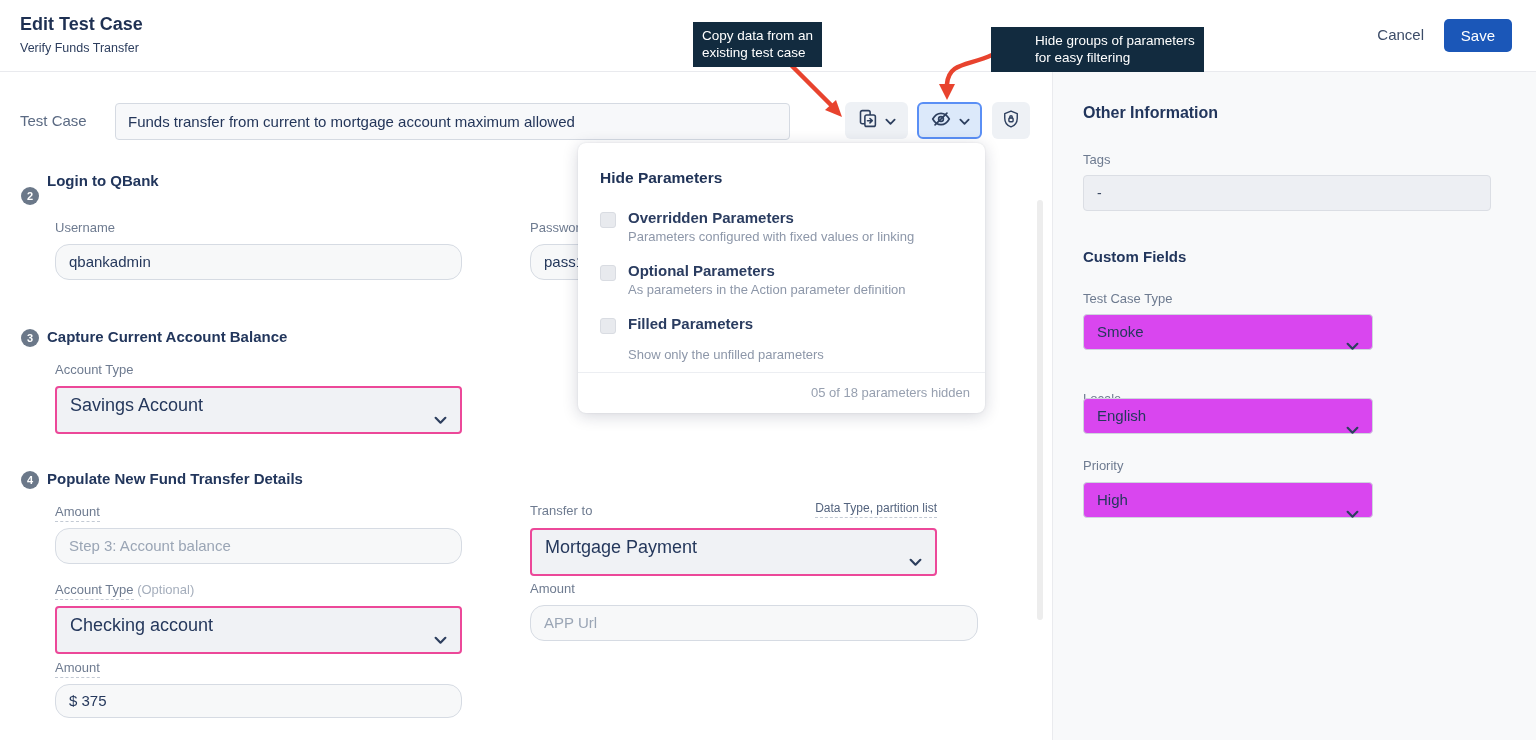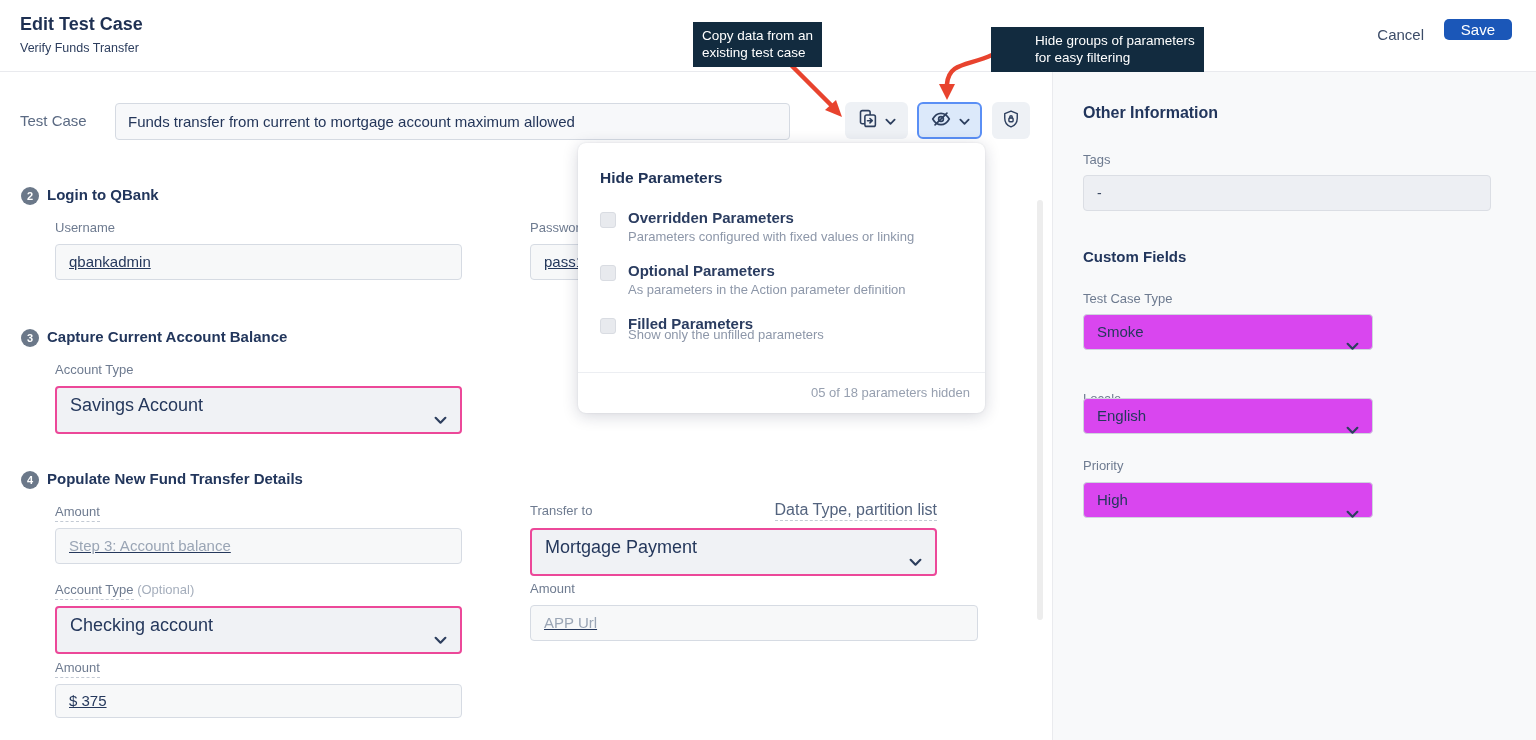--- a/index.html
+++ b/index.html
@@ -4,21 +4,21 @@
 <style>
   * { margin:0; padding:0; box-sizing:border-box; }
   body { background:#ffffff; font-family:"Liberation Sans", sans-serif; }
   .page { position:relative; width:1536px; height:740px; background:#ffffff; overflow:hidden; }
 
   
   .header { position:absolute; left:0; top:0; width:1536px; height:72px; background:#fff; border-bottom:1px solid #e9eaee; z-index:10; }
   .page-title { position:absolute; left:20px; top:14px; font-size:18px; font-weight:bold; color:#1e3052; }
   .page-subtitle { position:absolute; left:20px; top:41px; font-size:12.5px; color:#2d3e5e; }
   .cancel-btn { position:absolute; right:112px; top:26px; font-size:15px; color:#3c4c68; cursor:pointer; }
-  .save-btn { position:absolute; right:24px; top:19px; background:#1b57b8; color:#fff; font-size:15px; padding:2px 17px; border-radius:5px; border:none; cursor:pointer; }
+  .save-btn { position:absolute; right:24px; top:19px; background:#1b57b8; color:#fff; font-size:15px; padding:8px 17px; border-radius:5px; border:none; cursor:pointer; }
 
   
   .tc-label { position:absolute; left:20px; top:112px; font-size:15px; color:#5b6a83; }
   .tc-input { position:absolute; left:115px; top:103px; width:675px; height:37px; background:#f7f8fa; border:1px solid #d5dae2; border-radius:4px; font-size:15px; color:#24365a; line-height:35px; padding-left:12px; overflow:hidden; white-space:nowrap; }
 
   
   .tool-btn { position:absolute; top:102px; height:37px; display:flex; align-items:center; justify-content:center; gap:7px; background:#eef1f5; border-radius:6px; cursor:pointer; }
   .copy-btn { left:845px; width:63px; }
   .eye-btn  { left:917px; width:65px; background:#dce9fa; border:2px solid #5a8ff5; }
   .shield-btn { left:992px; width:38px; }
@@ -37,25 +37,25 @@
   .popup-opt-desc { position:absolute; left:50px; font-size:13px; color:#8d97a9; }
   .popup-divider { position:absolute; left:0; top:229px; width:100%; height:1px; background:#eceef2; }
   .popup-footer { position:absolute; right:15px; top:242px; font-size:13px; color:#97a0b0; }
 
   
   .step-badge { position:absolute; width:18px; height:18px; border-radius:50%; background:#6b7889; color:#fff; font-size:11px; font-weight:bold; text-align:center; line-height:18px; }
   .step-title { position:absolute; left:47px; font-size:15px; font-weight:bold; color:#22365c; }
   .f-label { position:absolute; font-size:13px; color:#6e7b90; }
   .dashed { border-bottom:1px dashed #c3cad4; padding-bottom:2px; }
   .optional { color:#a5aebc; }
-  .f-input { position:absolute; background:#f7f8f9; border:1px solid #d6dbe3; border-radius:4px; font-size:15px; color:#25385c; line-height:34px; height:36px; padding-left:13px; overflow:hidden; white-space:nowrap;text-decoration:underline; }
+  .f-input { position:absolute; background:#f7f8f9; border:1px solid #d6dbe3; border-radius:14px; font-size:15px; color:#25385c; line-height:34px; height:36px; padding-left:13px; overflow:hidden; white-space:nowrap; }
   .placeholder { color:#9aa5b5; }
   .f-select { position:absolute; background:#f0f2f5; border:2px solid #ec4899; border-radius:4px; font-size:18px; color:#25385c; line-height:34px; height:48px; padding-left:13px; cursor:pointer; overflow:hidden; white-space:nowrap; }
   .sel-chev { position:absolute; right:13px; top:14px; }
-  .hint-label { position:absolute; font-size:16px; color:#53637e; }
+  .hint-label { position:absolute; font-size:12px; color:#53637e; }
 
   
   .sidebar { position:absolute; left:1052px; top:72px; width:484px; height:668px; background:#f8f9fa; border-left:1px solid #eaebee; }
   .sb-heading { position:absolute; left:30px; font-size:16px; font-weight:bold; color:#22365c; }
   .sb-label { position:absolute; left:30px; font-size:13px; color:#6e7b90; }
   .sb-input { position:absolute; left:30px; width:408px; height:36px; background:#edeff3; border:1px solid #dbdee4; border-radius:4px; font-size:14px; color:#3c4a63; line-height:34px; padding-left:13px; }
   .sb-select { position:absolute; left:30px; width:290px; height:36px; background:#d946ef; border:1px solid #cfd5dd; border-radius:4px; font-size:15px; color:#25385c; line-height:34px; padding-left:13px; cursor:pointer; }
 
   .scroll-thumb { position:absolute; left:1037px; top:200px; width:6px; height:420px; background:#ededed; border-radius:3px; }
 </style>
@@ -112,21 +112,21 @@
   </div>
 
   <svg class="arrows" width="1536" height="740" viewBox="0 0 1536 740">
     <path d="M789 63 L831 105" stroke="#e8432e" stroke-width="4.5" fill="none" stroke-linecap="round"></path>
     <polygon points="842,117 825,110 836,100" fill="#e8432e"></polygon>
     <path d="M992 55 C968 66 949 62 947 84" stroke="#e8432e" stroke-width="4.5" fill="none" stroke-linecap="round"></path>
     <polygon points="947,100 939,84 955,84" fill="#e8432e"></polygon>
   </svg>
 
   <div class="step-badge" style="left:21px; top:187px;">2</div>
-  <div class="step-title" style="top:186px;text-align:right;">Login to QBank</div>
+  <div class="step-title" style="top:172px;text-align:right;">Login to QBank</div>
   <div class="f-label" style="left:55px; top:220px;">Username</div>
   <div class="f-input" style="left:55px; top:244px; width:407px;">qbankadmin</div>
   <div class="f-label" style="left:530px; top:220px;">Password</div>
   <div class="f-input" style="left:530px; top:244px; width:407px;">pass1</div>
 
   <div class="step-badge" style="left:21px; top:329px;">3</div>
   <div class="step-title" style="top:328px;">Capture Current Account Balance</div>
   <div class="f-label" style="left:55px; top:362px;">Account Type</div>
   <div class="f-select" style="left:55px; top:386px; width:407px;">
     <span>Savings Account</span>
@@ -170,21 +170,21 @@
     <div class="popup-check" style="top:69px;"></div>
     <div class="popup-opt-label" style="top:66px;text-align:center;">Overridden Parameters</div>
     <div class="popup-opt-desc" style="top:86px;">Parameters configured with fixed values or linking</div>
 
     <div class="popup-check" style="top:122px;"></div>
     <div class="popup-opt-label" style="top:119px;">Optional Parameters</div>
     <div class="popup-opt-desc" style="top:139px;">As parameters in the Action parameter definition</div>
 
     <div class="popup-check" style="top:175px;"></div>
     <div class="popup-opt-label" style="top:172px;">Filled Parameters</div>
-    <div class="popup-opt-desc" style="top:184px;">Show only the unfilled parameters</div>
+    <div class="popup-opt-desc" style="top:204px;">Show only the unfilled parameters</div>
 
     <div class="popup-divider"></div>
     <div class="popup-footer">05 of 18 parameters hidden</div>
   </div>
 
   <div class="scroll-thumb"></div>
 
   <div class="sidebar">
     <div class="sb-heading" style="top:32px;">Other Information</div>
 

